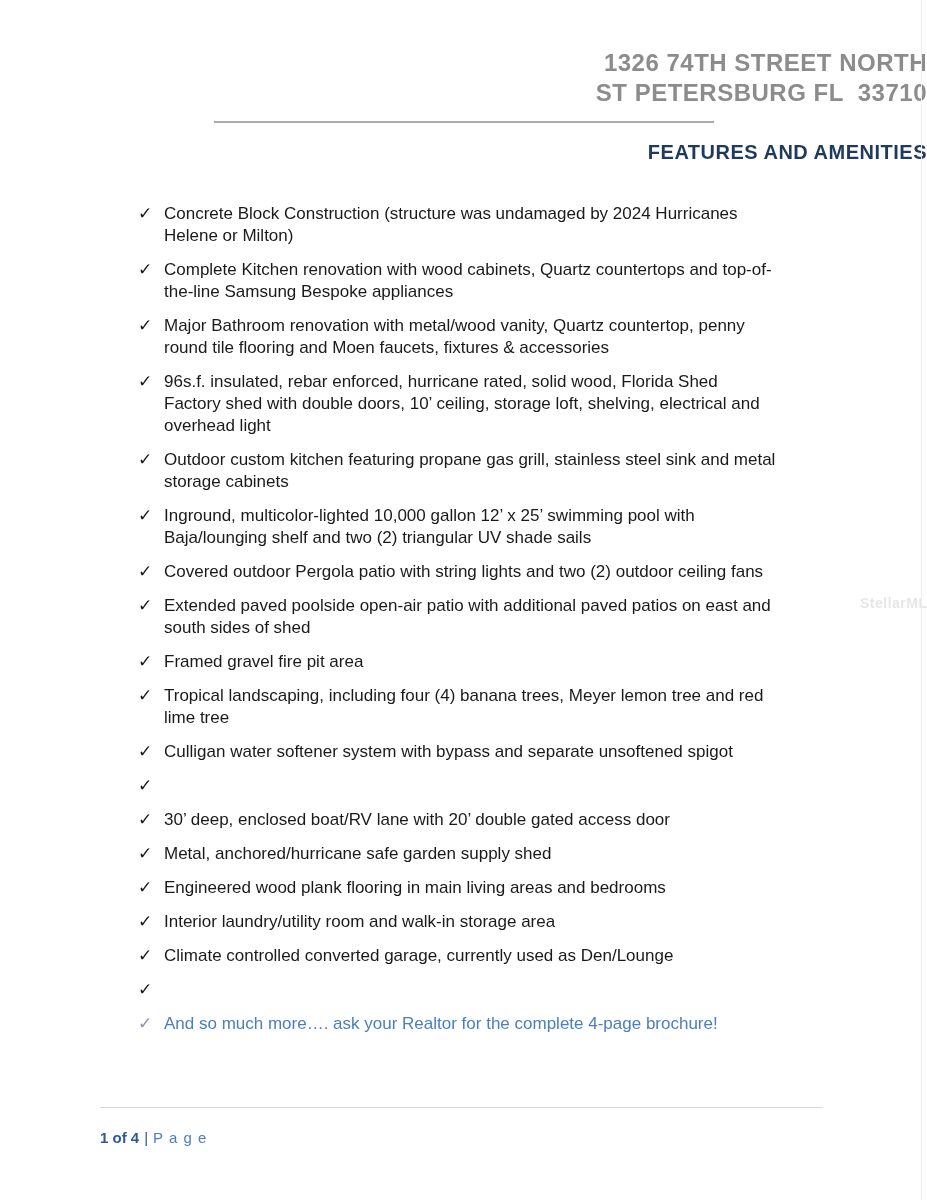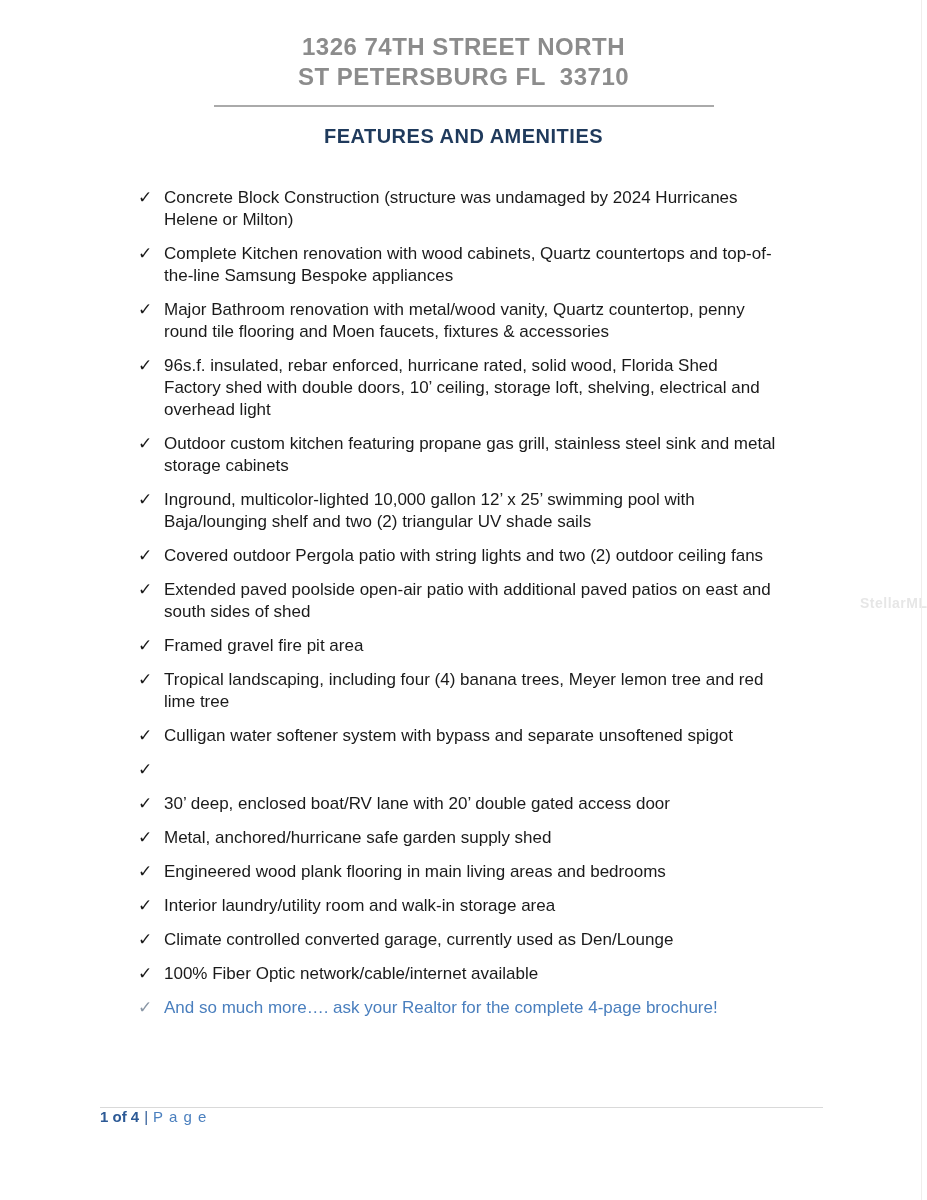--- a/index.html
+++ b/index.html
@@ -19,22 +19,22 @@
   }
   .page-edge-right {
     position: absolute;
     top: 0;
     bottom: 0;
     right: 5px;
     width: 1px;
     background: #f0eeec;
   }
   .header {
-    padding-top: 32px;
-    text-align: center;
+    padding-top: 48px;
+    text-align: right;
   }
   .address {
     color: #8c8c8c;
     font-size: 24px;
     font-weight: bold;
     line-height: 30px;
     white-space: pre;
     letter-spacing: 0.5px;
   }
   .header-divider {
@@ -91,21 +91,21 @@
     letter-spacing: 0.5px;
     pointer-events: none;
     margin-left: 10px;
   }
   .footer {
     position: absolute;
     left: 100px;
     top: 1107px;
     width: 723px;
     border-top: 1px solid #d9d9d9;
-    padding-top: 0;
+    padding-top: 21px;
     font-size: 15px;
   }
   .footer .page-num {
     color: #2d5a96;
     font-weight: bold;
   }
   .footer .sep {
     color: #2d5a96;
     margin: 0 5px;
   }
@@ -199,21 +199,20 @@
     <li>
         <span class="check">✓</span>
         <span class="item-text">Interior laundry/utility room and walk-in storage area</span>
       </li>
     <li>
         <span class="check">✓</span>
         <span class="item-text">Climate controlled converted garage, currently used as Den/Lounge</span>
       </li>
     <li>
         <span class="check">✓</span>
-        <span class="item-text">100% Fiber Optic network/cable/internet available</span>
       </li>
     <li class="accent">
         <span class="check">✓</span>
         <span class="item-text">And so much more…. ask your Realtor for the complete 4-page brochure!</span>
       </li>
   </ul>
 
   <div class="watermark">StellarMLS</div>
 
   <div class="footer">

